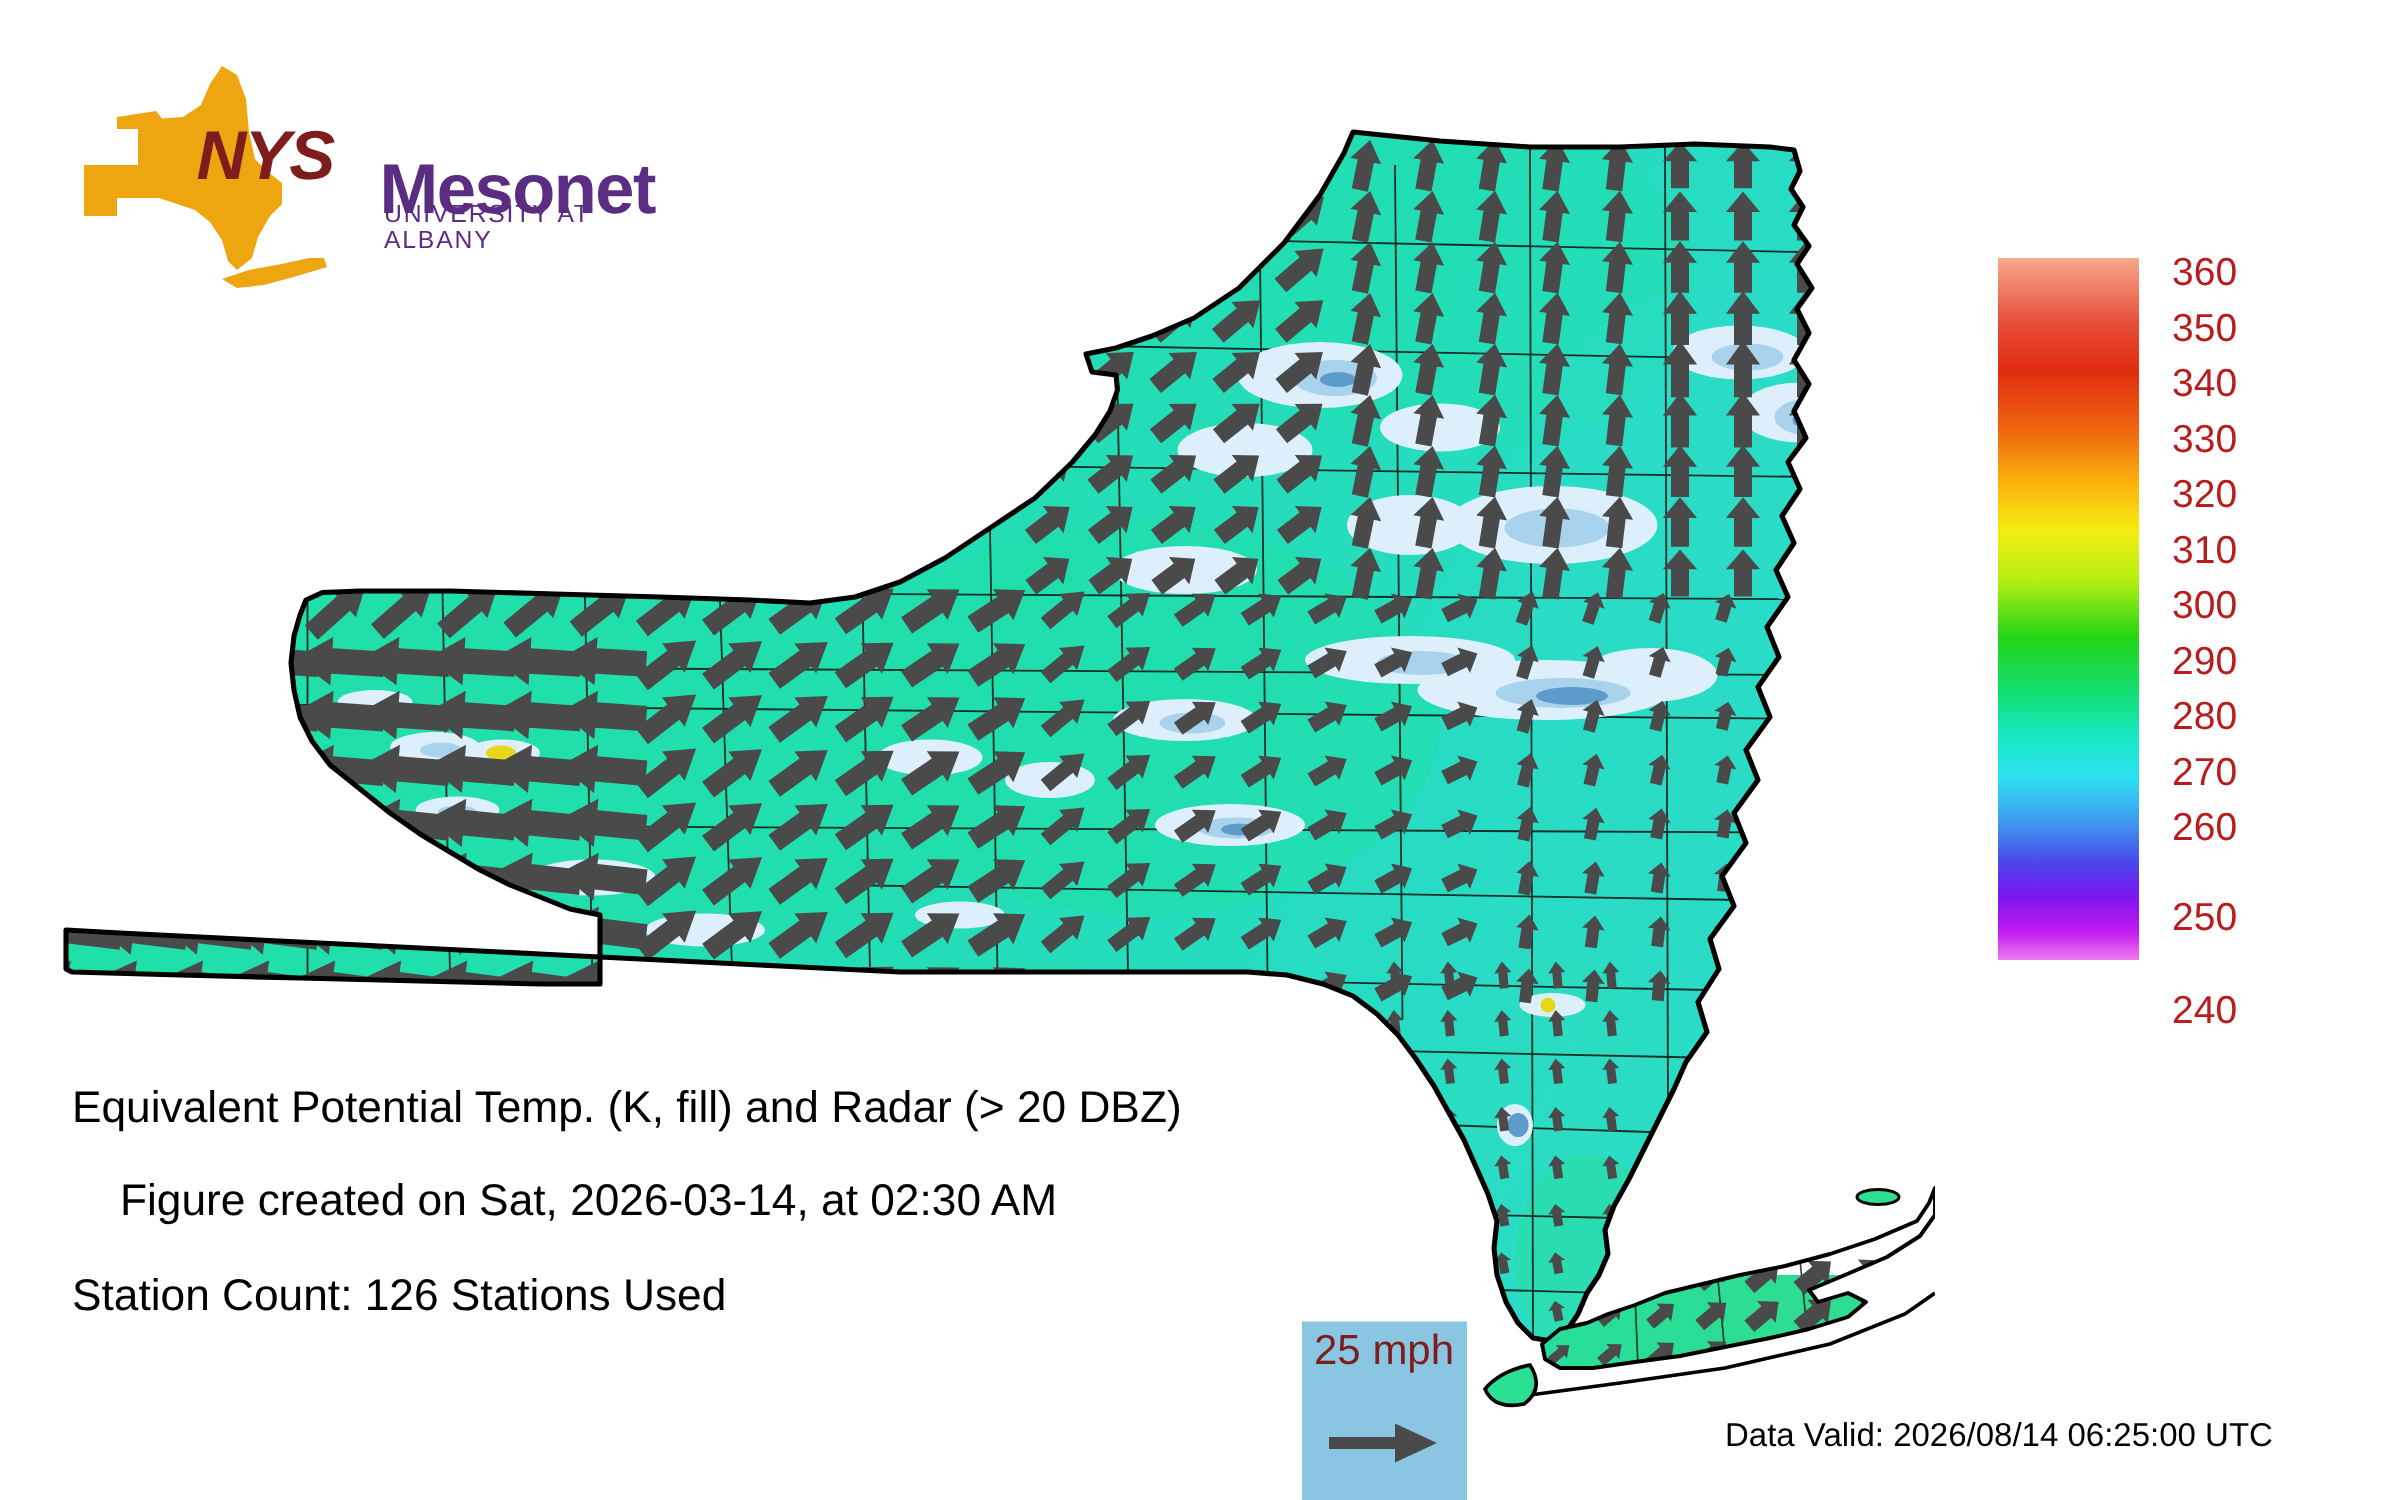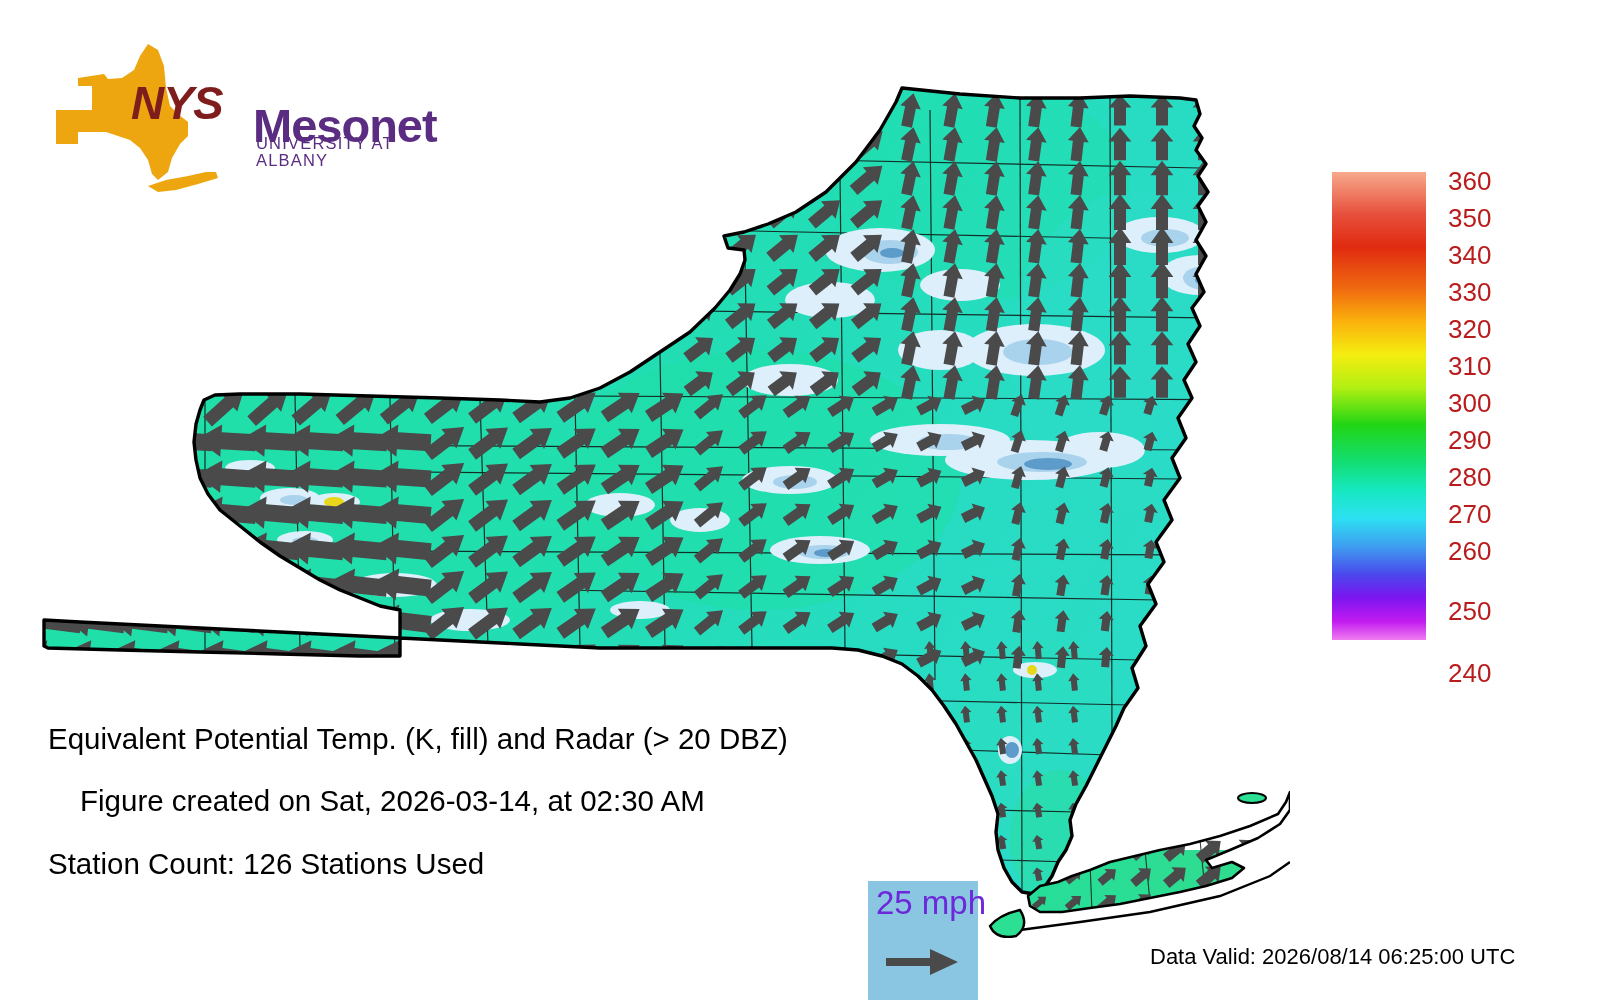--- a/index.html
+++ b/index.html
@@ -48,22 +48,22 @@
   
   .caption{position:absolute;left:48px;font-size:29.5px;color:#000;
         white-space:nowrap;line-height:1;}
   #cap-title{top:724px;}
   #cap-created{top:786px;margin-left:32px;}
   #cap-count{top:849px;}
 
   
   #windkey{position:absolute;left:868px;top:881px;width:110px;height:119px;
         background:#8ac6e1;}
-  #windkey .wk-label{position:absolute;left:8px;top:5px;font-size:33px;
-        color:#6d28d9;line-height:1;white-space:nowrap;}
+  #windkey .wk-label{position:absolute;left:8px;top:5px;font-size:28px;
+        color:#7f1d1d;line-height:1;white-space:nowrap;}
   #windkey .wk-arrow{position:absolute;left:18px;top:66px;}
 
   
   #footer{position:absolute;left:1150px;top:944px;font-size:22px;color:#000;
         white-space:nowrap;}
 </style>
 </head>
 <body>
 
 <div id="logo">

